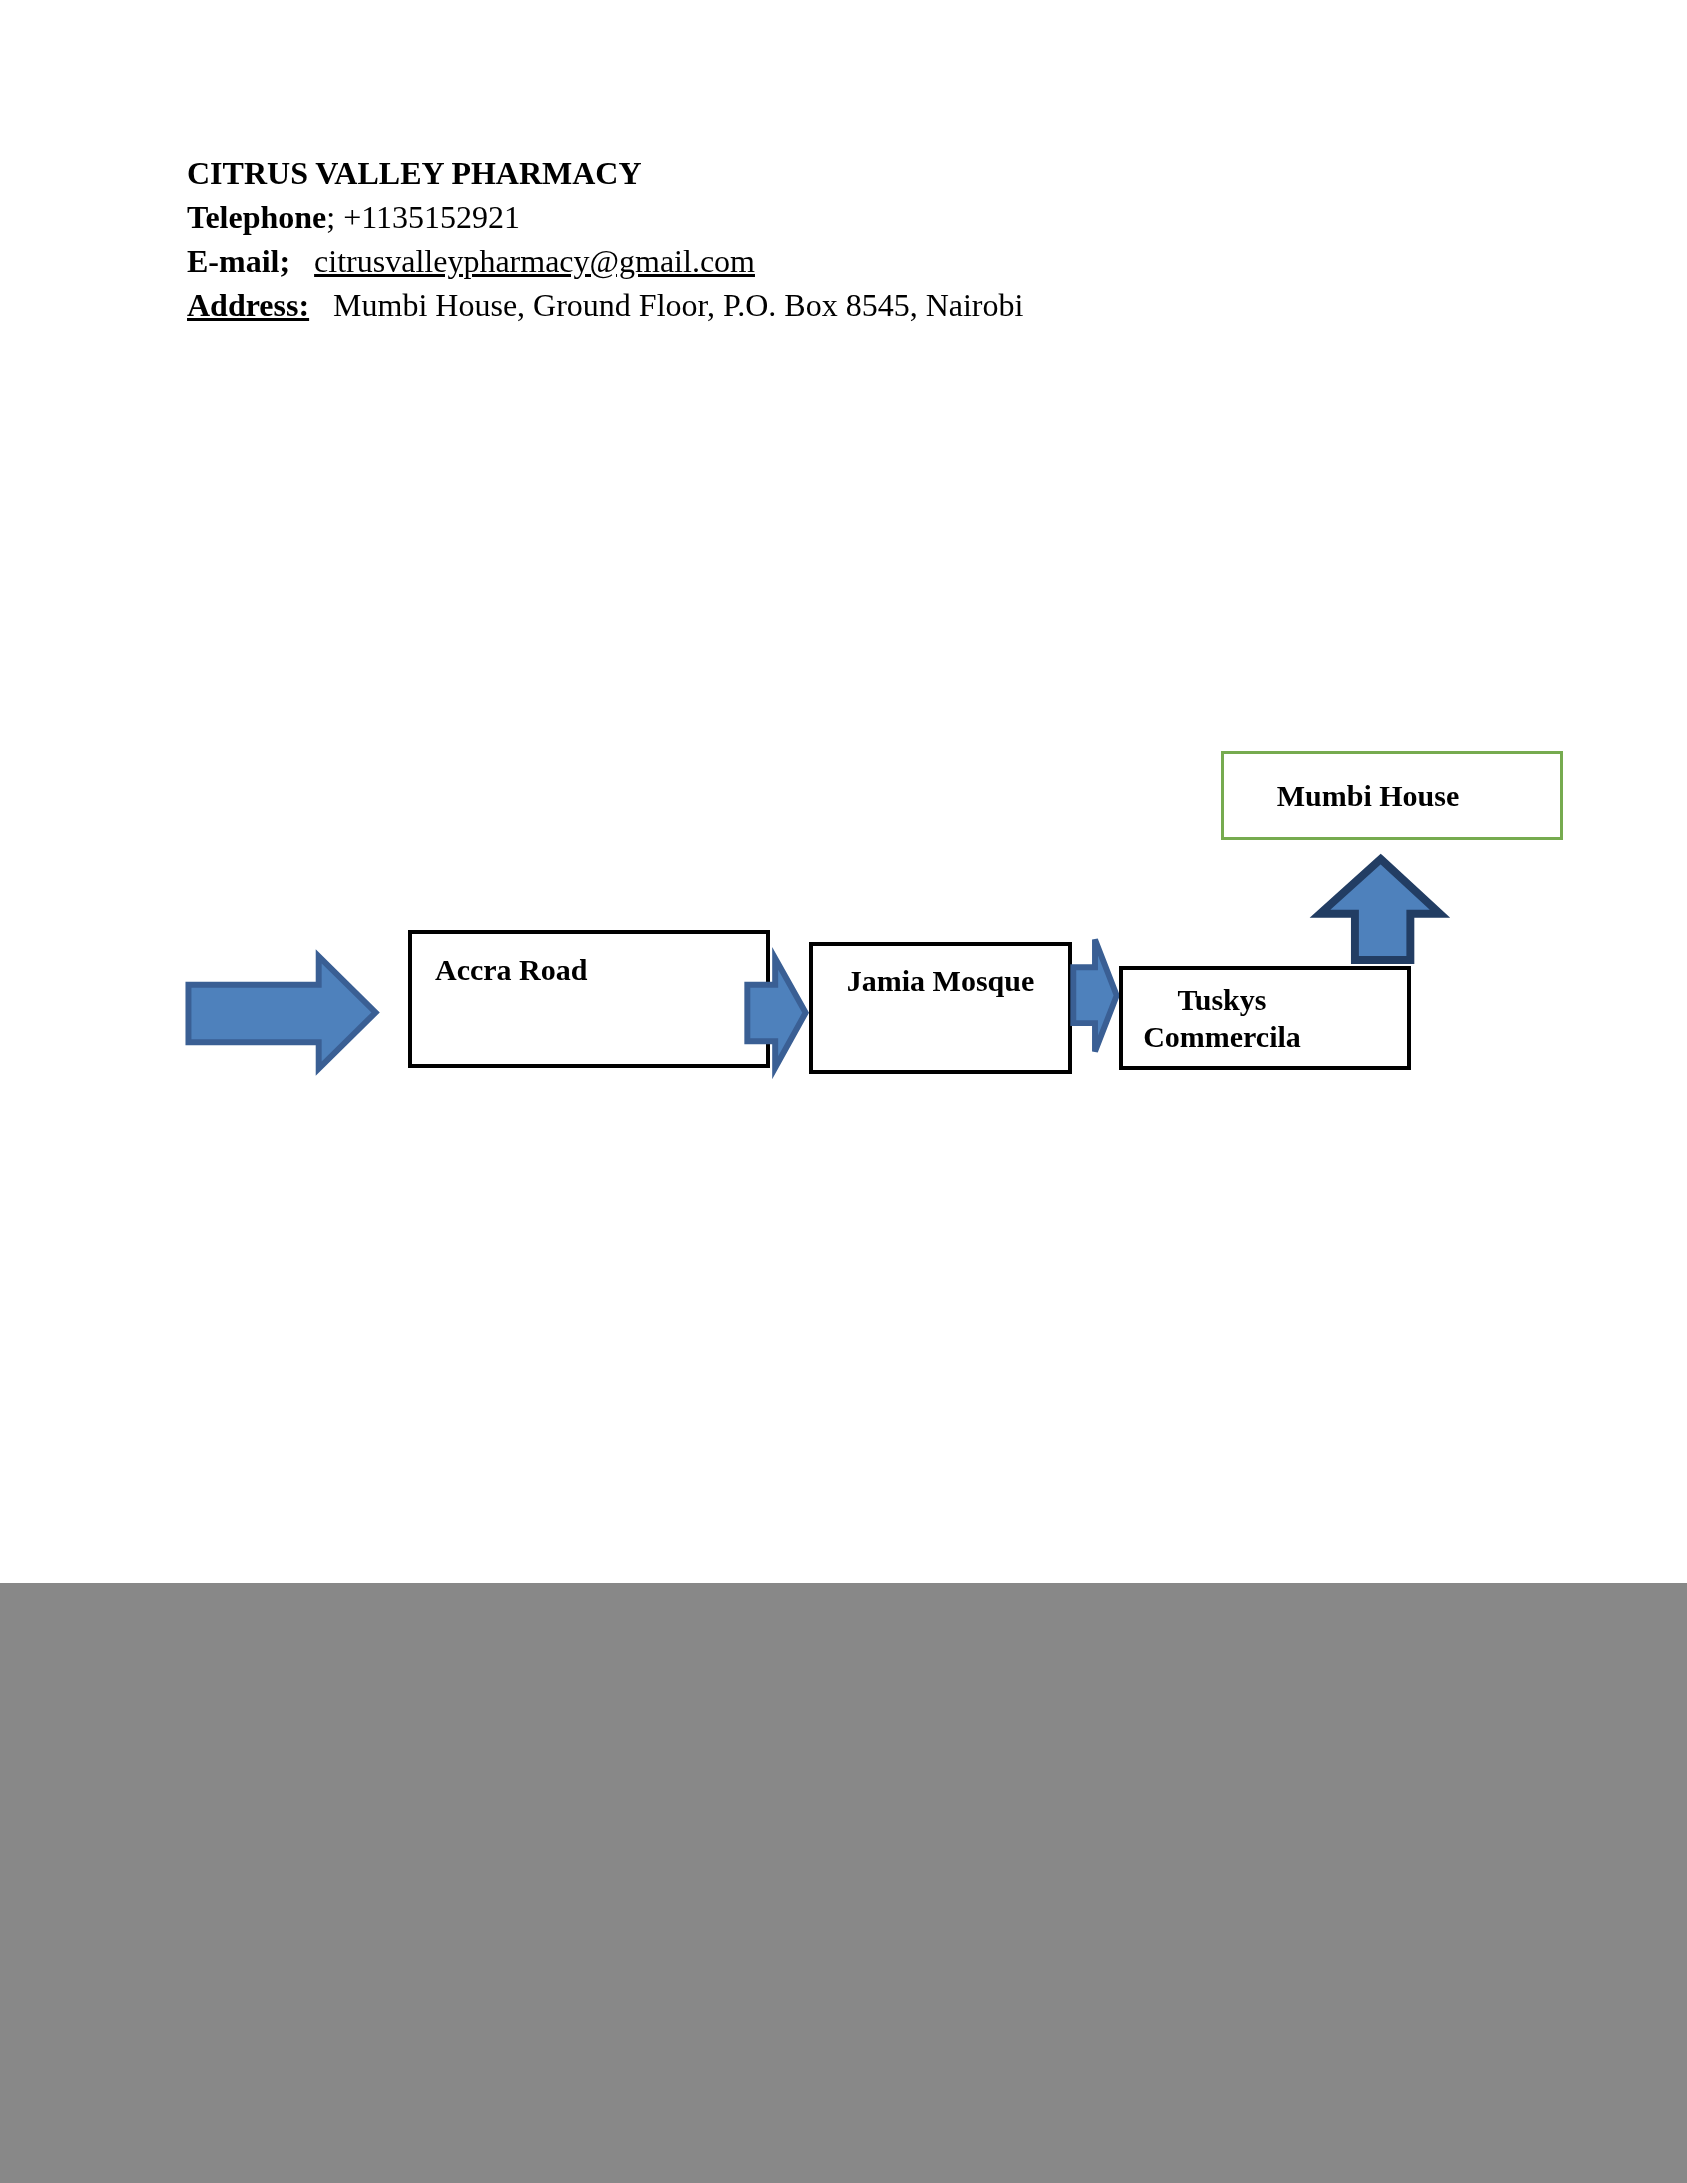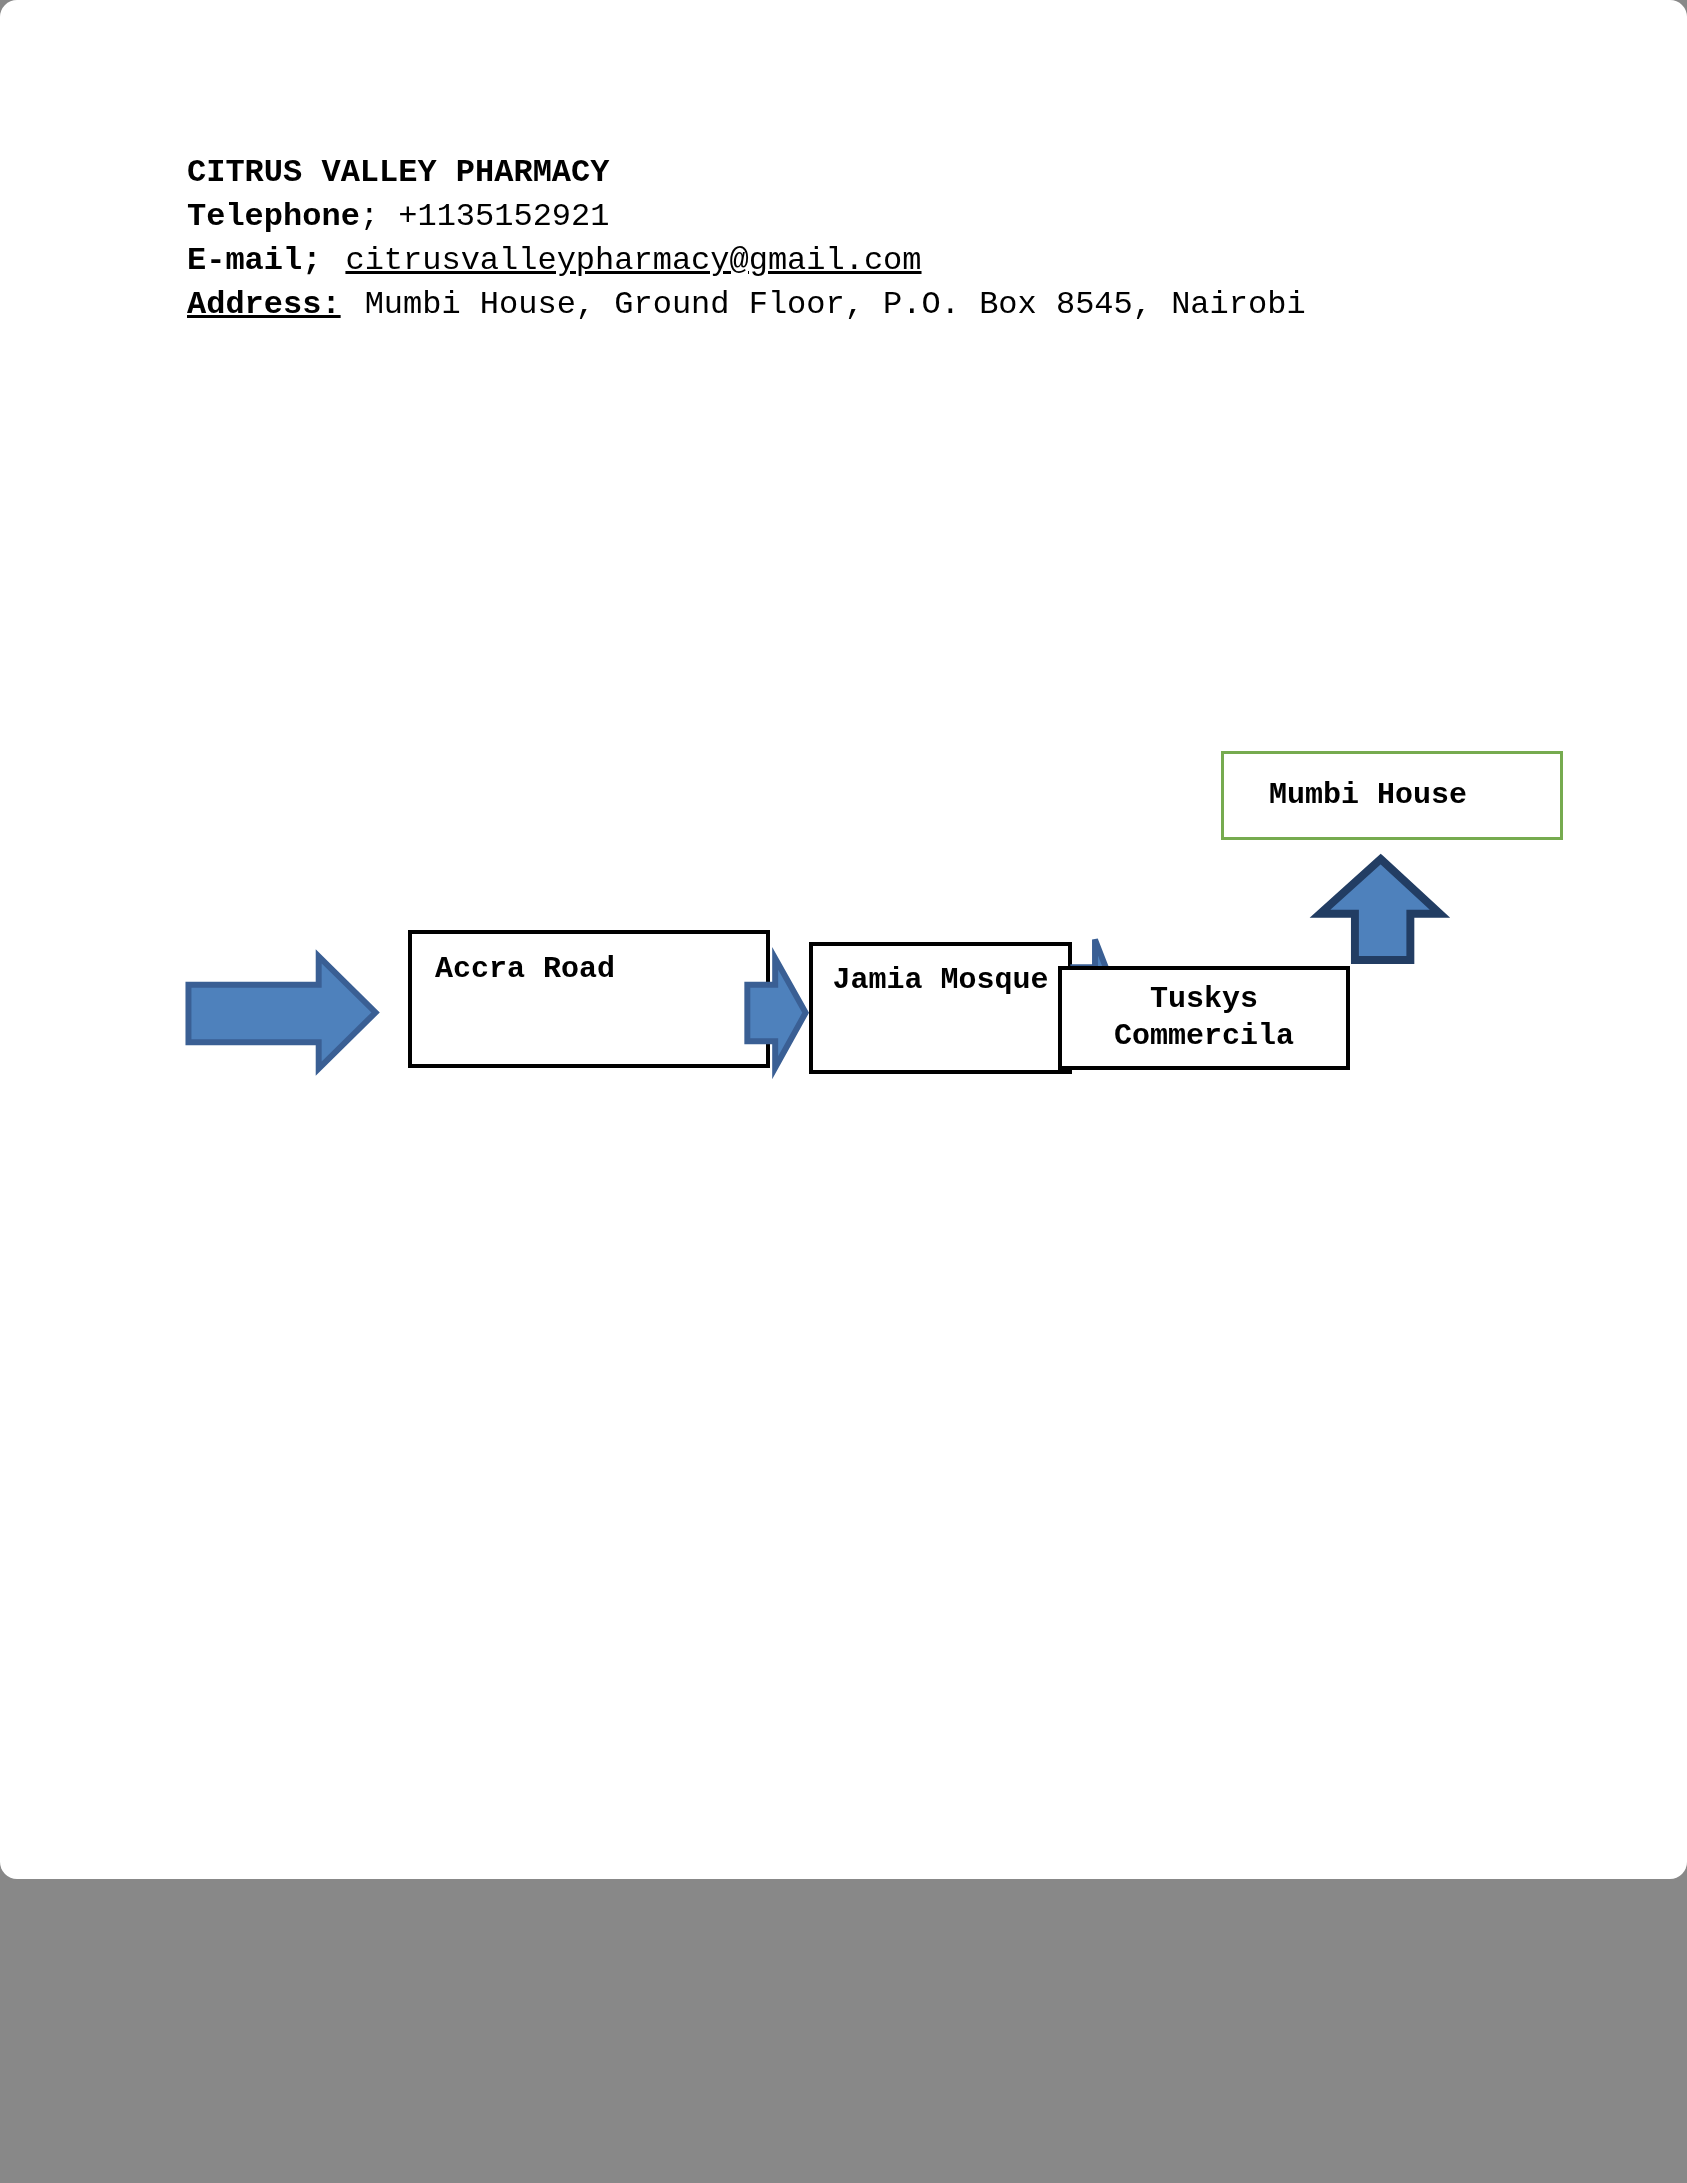--- a/index.html
+++ b/index.html
@@ -7,26 +7,25 @@
     --arrow-border:#3a5f94;
     --up-arrow-border:#223d63;
     --destination-border:#76ab4f;
     --box-border:#000000;
     --text-color:#000000;
     --page-bg:#ffffff;
   }
   html,body{margin:0;padding:0;background:#888;}
   .page{
     position:relative;
-    width:1687px;height:1879px;
+    width:1687px;height:1583px;
     background:var(--page-bg);
-    font-family:Liberation Mono, monospace;
+    font-family:Liberation Serif, serif;
     color:var(--text-color);
     overflow:hidden;
-    border-radius:17px;
   }
   
   .header-block{
     position:absolute;left:187px;top:151px;
     font-size:32px;line-height:44px;white-space:nowrap;
   }
   .hline{height:44px;}
   .b{font-weight:bold;}
   .u{text-decoration:underline;}
   .val{margin-left:24px;}
@@ -47,22 +46,22 @@
   .box-accra{
     left:380px;top:930px;width:362px;height:138px;
     padding:16.5px 0 0 23px;
     margin-left:28px;
   }
   .box-jamia{
     left:809px;top:942px;width:263px;height:132px;
     padding-top:16px;text-align:center;
   }
   .box-tuskys{
-    left:1058px;top:966px;width:292px;height:104px;
-    display:flex;align-items:center;justify-content:center;text-align:center;
+    left:1119px;top:966px;width:292px;height:104px;
+    display:flex;align-items:center;text-align:center;
   }
   .box-tuskys .wrap{display:inline-block;width:198px;}
   .arrow-svg{position:absolute;overflow:visible;}
   .arrow-poly{fill:var(--arrow-fill);stroke:var(--arrow-border);stroke-width:9;stroke-linejoin:miter;}
   .up-arrow-poly{fill:var(--arrow-fill);stroke:var(--up-arrow-border);stroke-width:12;stroke-linejoin:miter;}
 </style>
 </head>
 <body>
 
 <div class="page">

